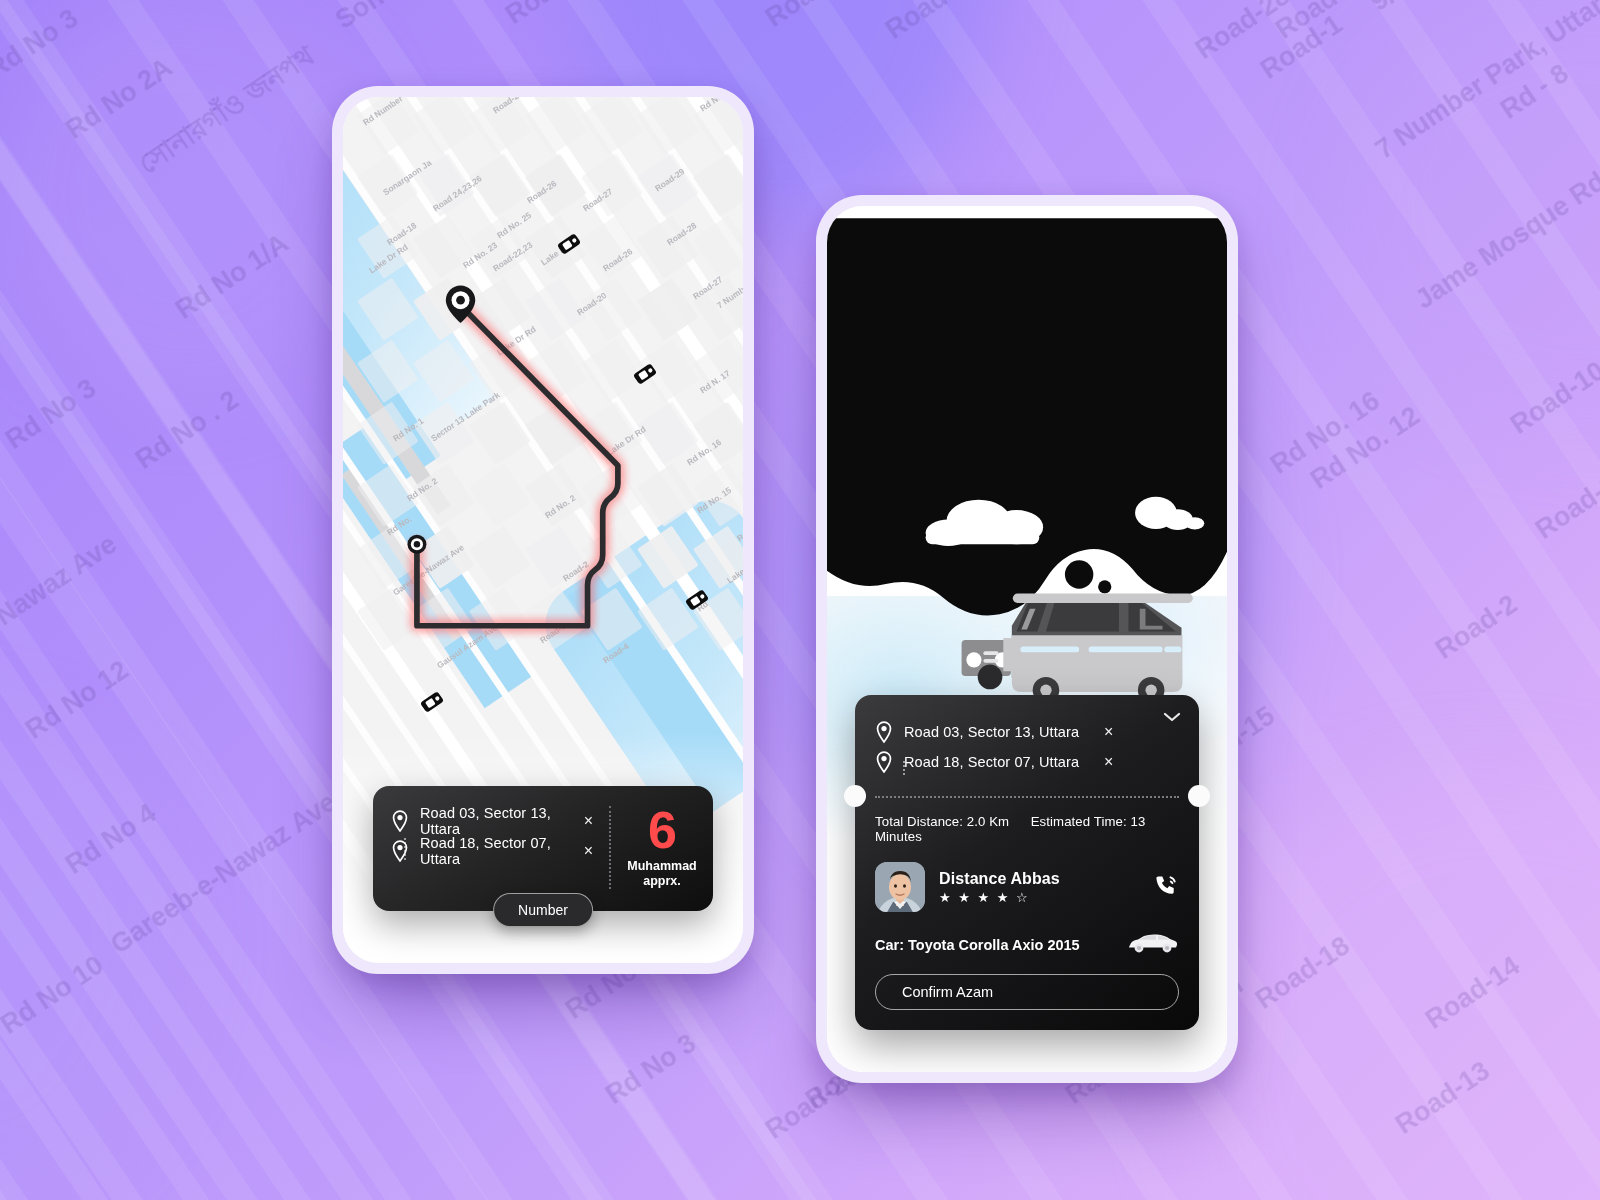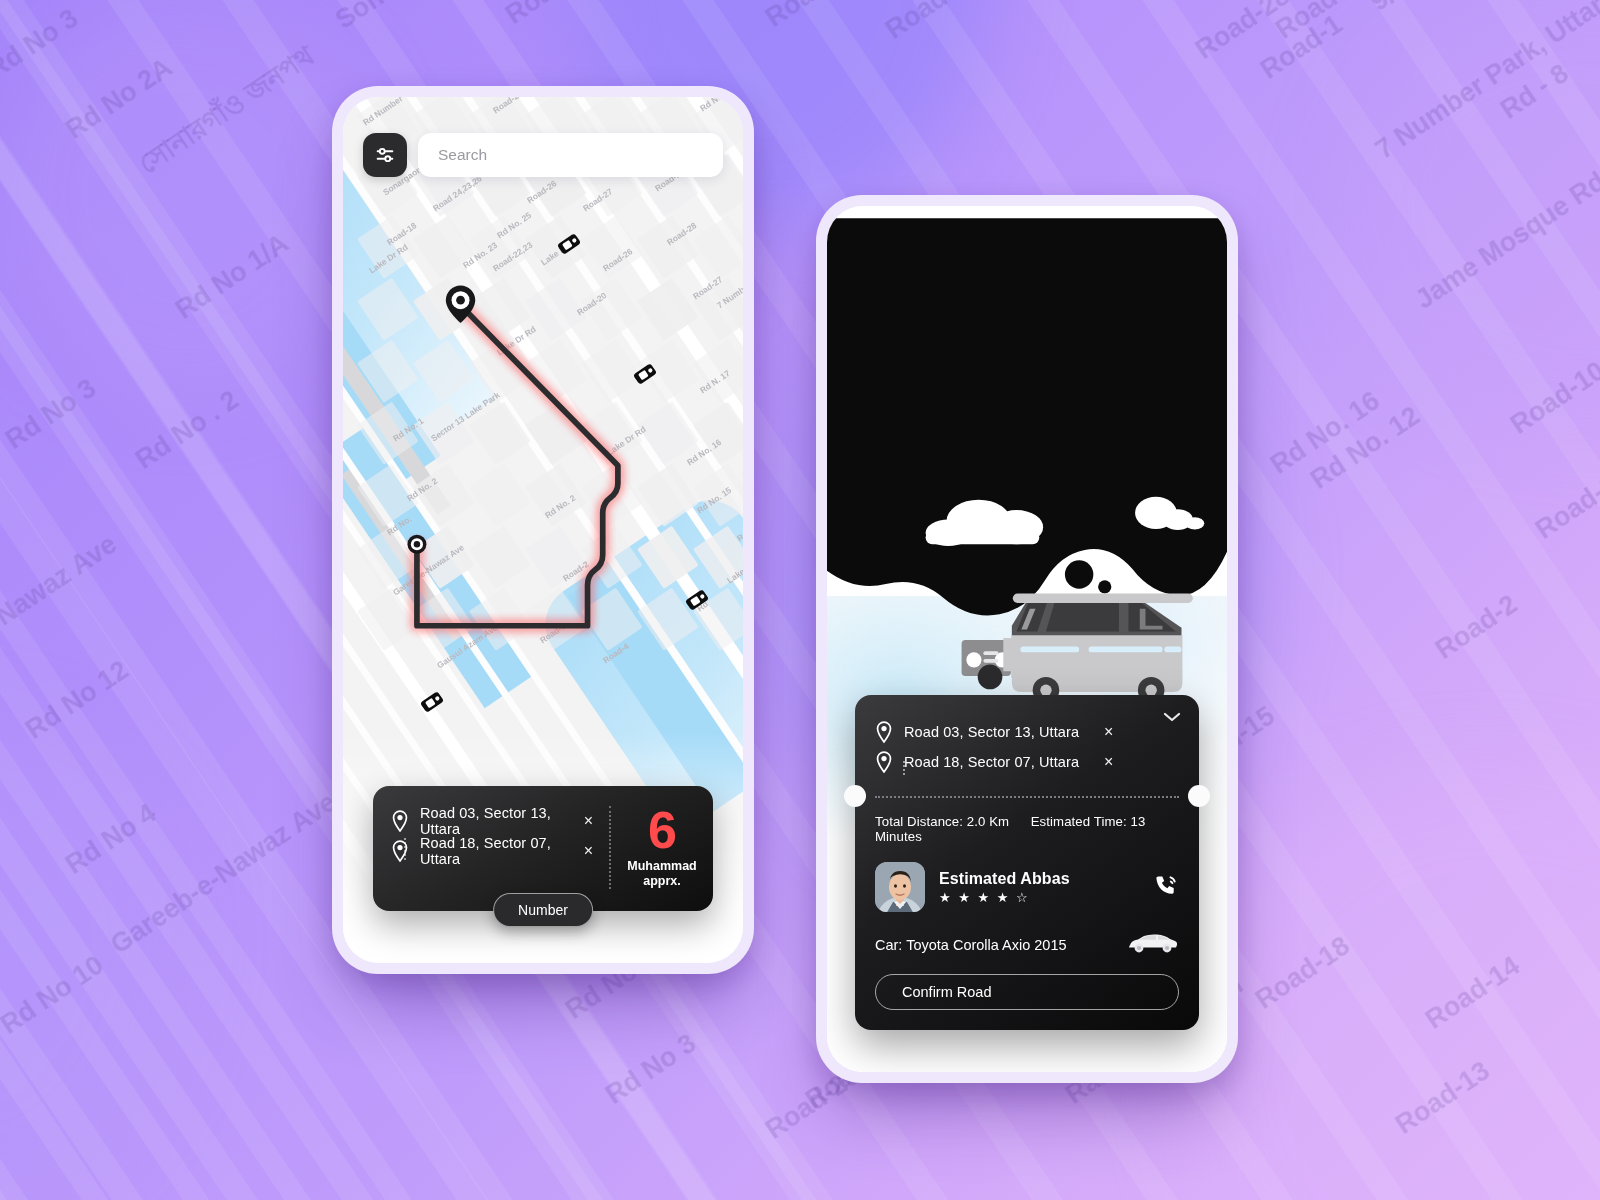--- a/index.html
+++ b/index.html
@@ -157,21 +157,21 @@
 
   .driver-row { display:flex; align-items:center; gap:14px; margin-top:18px; }
   .avatar {
     width:50px; height:50px; border-radius:12px; overflow:hidden; flex:0 0 50px;
     background:#8d9aa6; position:relative;
   }
   .driver-name { color:#fff; font-size:16px; font-weight:600; letter-spacing:.1px; }
   .stars { margin-top:3px; color:#fff; font-size:13px; letter-spacing:2px; line-height:1; }
   .call-btn { margin-left:auto; color:#fff; }
   .car-row { display:flex; align-items:center; margin-top:20px; }
-  .car-text { color:#fff; font-size:14.5px; font-weight:400; }
+  .car-text { color:#fff; font-size:14.5px; font-weight:700; }
   .car-pic { margin-left:auto; }
   .confirm-btn {
     display:block; margin:16px auto 0 auto;
     background:transparent; color:#fff; font-size:14.5px; font-weight:500;
     padding:9px 26px; border-radius:20px; border:1px solid rgba(255,255,255,.62);
   }
 </style>
 </head>
 <body>
 
@@ -519,33 +519,20 @@
     </svg></div>
           <div class="car-marker" style="left:78px;top:598px;transform:rotate(-34deg);"><svg width="22" height="14" viewBox="0 0 22 14">
       <rect x="0.5" y="1" width="21" height="12" rx="3" fill="#0d0d0e"></rect>
       <rect x="5" y="3.4" width="8" height="7.2" rx="1.4" fill="#fff"></rect>
       <circle cx="17.4" cy="7" r="2.1" fill="#fff"></circle>
     </svg></div>
         </div>
       <div class="map-fade-bottom"></div>
     </div>
 
-    <div class="search-row">
-      <div class="filter-btn">
-        <svg width="22" height="22" viewBox="0 0 24 24" fill="none" stroke="#fff" stroke-width="2.1" stroke-linecap="round">
-          <line x1="4" y1="8" x2="20" y2="8"></line>
-          <line x1="4" y1="16" x2="20" y2="16"></line>
-          <circle cx="9" cy="8" r="2.7" fill="#2b2b2d"></circle>
-          <circle cx="15" cy="16" r="2.7" fill="#2b2b2d"></circle>
-        </svg>
-      </div>
-      <div class="search-box">
-        <span>Search</span>
-      </div>
-    </div>
 
     <div class="route-card">
       <div class="route-left">
         <div class="addr-row">
           <div class="pin-col">
             <svg width="19" height="24" viewBox="0 0 20 26" fill="none" stroke="#fff" stroke-width="1.9">
               <path d="M10 2c-4 0-7.2 3.2-7.2 7.2C2.8 14.6 10 24 10 24s7.2-9.4 7.2-14.8C17.2 5.2 14 2 10 2z"></path>
               <circle cx="10" cy="9.2" r="2.9" fill="#fff" stroke="none"></circle>
             </svg>
           </div>
@@ -682,21 +669,21 @@
             <rect x="21" y="36" width="8" height="8" fill="#e8b89a"></rect>
             <ellipse cx="25" cy="25" rx="11" ry="13" fill="#eec3a3"></ellipse>
             <path d="M14 22 Q15 9 25 9 Q36 9 36 22 Q36 15 30 13 Q24 11 18 14 Q14 16 14 22 Z" fill="#2b2018"></path>
             <ellipse cx="20.5" cy="24" rx="1.5" ry="1.8" fill="#2b2018"></ellipse>
             <ellipse cx="29.5" cy="24" rx="1.5" ry="1.8" fill="#2b2018"></ellipse>
             <path d="M21 32 Q25 34.5 29 32" stroke="#b5775c" stroke-width="1.3" fill="none" stroke-linecap="round"></path>
             <path d="M19 40 L25 47 L31 40 L28 39 L25 42 L22 39 Z" fill="#eef2f5"></path>
           </svg>
         </div>
         <div>
-          <div class="driver-name">Estimated Abbas</div>
+          <div class="driver-name">Distance Abbas</div>
           <div class="stars">★ ★ ★ ★ ☆</div>
         </div>
         <div class="call-btn">
           <svg width="26" height="26" viewBox="0 0 26 26" fill="none">
             <path d="M5.2 4.5 h4.1 l1.9 4.6 -2.3 1.6 c1.1 2.5 3.1 4.5 5.6 5.6 l1.6 -2.3 4.6 1.9 v4.1 c0 1 -0.8 1.8 -1.8 1.8 C10.6 21.8 4.2 15.4 3.4 6.3 c0 -1 0.8 -1.8 1.8 -1.8 z" fill="#fff"></path>
             <path d="M17.5 5.3 a6.2 6.2 0 0 1 4.2 4.2" stroke="#fff" stroke-width="1.9" stroke-linecap="round" fill="none"></path>
             <path d="M17.8 9.6 a2.6 2.6 0 0 1 1.6 1.6" stroke="#fff" stroke-width="1.9" stroke-linecap="round" fill="none"></path>
           </svg>
         </div>
       </div>
@@ -709,16 +696,16 @@
             <path d="M14,7.8 L20,4.6 Q25,3 31,3.4 L31,7.8 Z" fill="#dcdce0"></path>
             <path d="M33,3.5 Q40,4 44,7.8 L33,7.8 Z" fill="#dcdce0"></path>
             <circle cx="14" cy="16" r="4.4" fill="#e9e9ed"></circle>
             <circle cx="14" cy="16" r="2.1" fill="#b9b9bf"></circle>
             <circle cx="42" cy="16" r="4.4" fill="#e9e9ed"></circle>
             <circle cx="42" cy="16" r="2.1" fill="#b9b9bf"></circle>
           </svg>
         </span>
       </div>
 
-      <div class="confirm-btn">Confirm Road</div>
+      <div class="confirm-btn">Confirm Azam</div>
     </div>
   </div>
 </div>
 
 </body></html>

